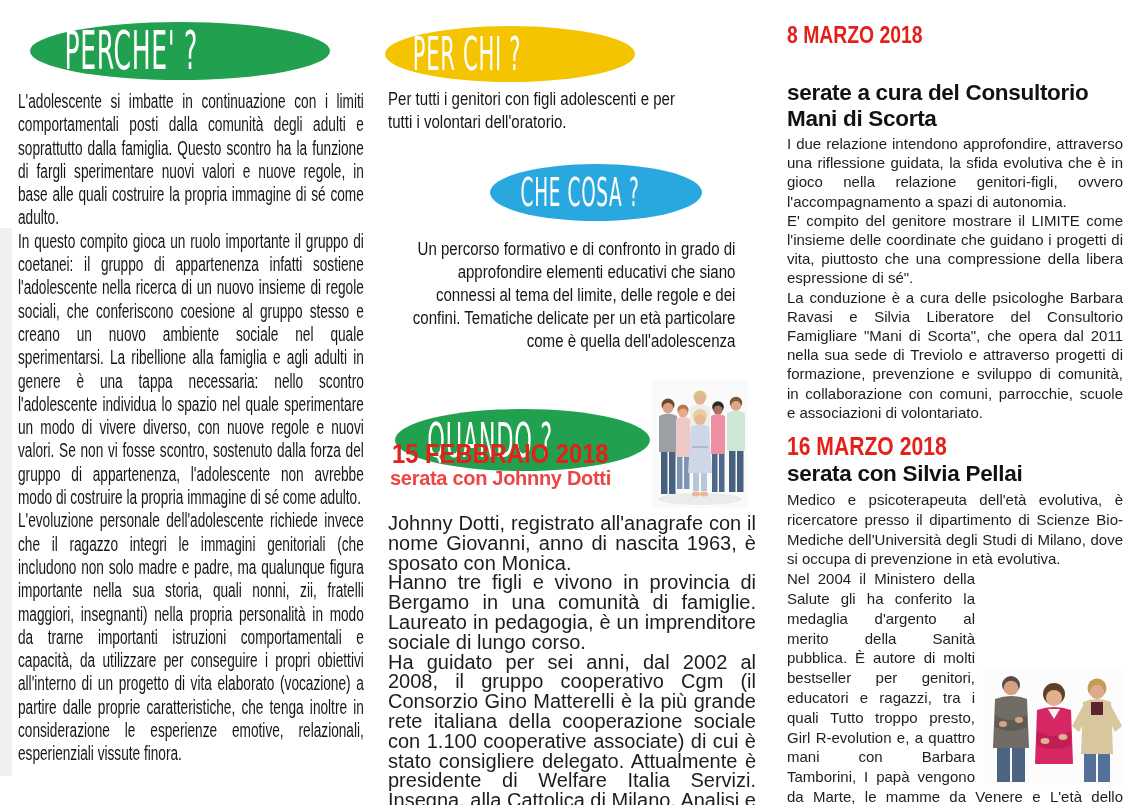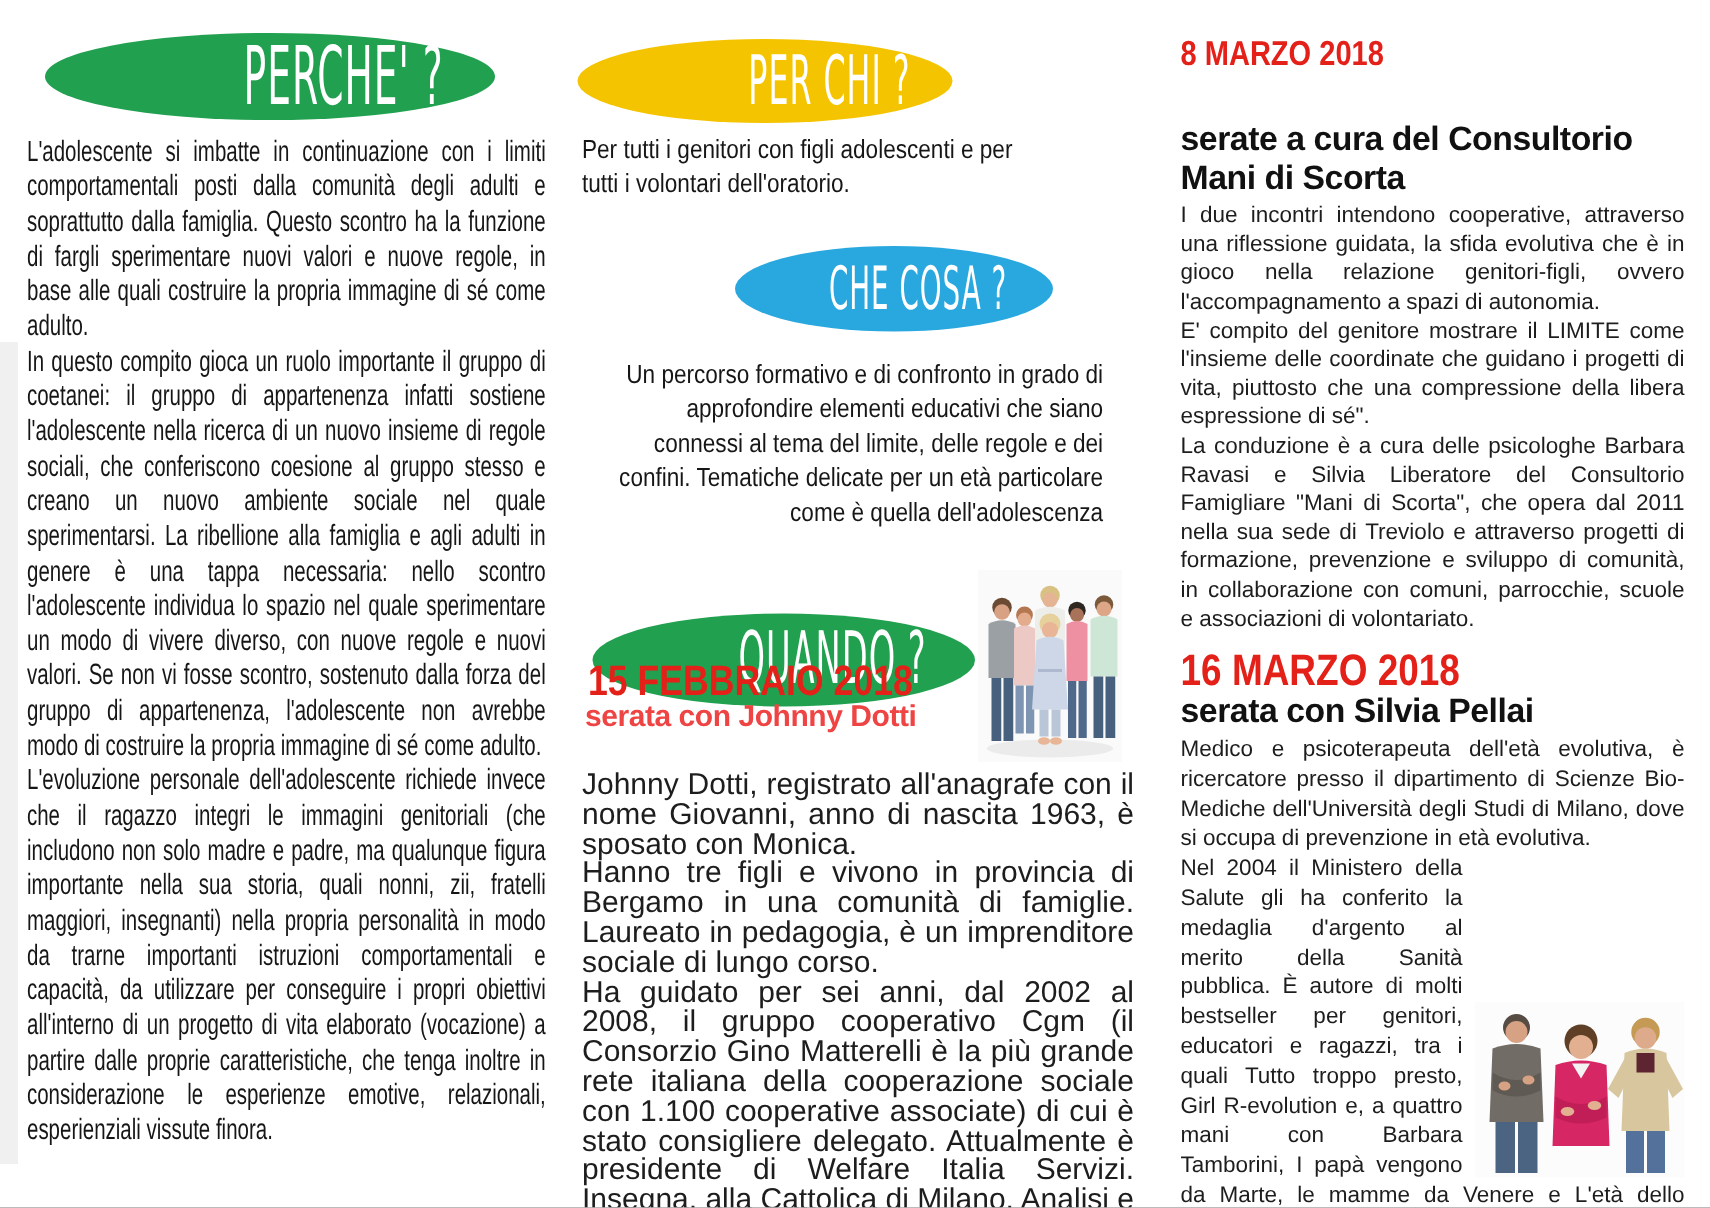--- a/index.html
+++ b/index.html
@@ -4,21 +4,21 @@
 <style>
   html,body{margin:0;padding:0;background:#888;}
   .page{
     position:relative;width:1140px;height:805px;background:#ffffff;
     font-family:"Liberation Sans",sans-serif;color:#1b1b1b;overflow:hidden;
     margin:0 auto;
   }
   .edge-shadow{position:absolute;left:0;top:228px;width:12px;height:548px;background:#f0f0f0;}
 
   
-  .oval{position:absolute;border-radius:50%;display:flex;align-items:center;justify-content:flex-end;}
+  .oval{position:absolute;border-radius:50%;display:flex;align-items:center;justify-content:flex-start;}
   .oval-label{color:#fff;white-space:nowrap;font-family:"DejaVu Sans",sans-serif;font-weight:400;
               transform:scale(0.66,1.42);letter-spacing:1px;}
   .oval-why  {left:30px; top:22px; width:300px;height:58px;background:var(--green,#21A14F);}
   .oval-why .oval-label{font-size:38px;}
   .oval-who  {left:385px;top:26px; width:250px;height:56px;background:var(--yellow,#F5C400);}
   .oval-who .oval-label{font-size:32px;}
   .oval-what {left:490px;top:164px;width:212px;height:57px;background:var(--blue,#29A8DF);}
   .oval-what .oval-label{font-size:28px;}
   .oval-when {left:395px;top:364px;width:255px;height:62px;background:var(--green,#21A14F);margin-top:45px;}
   .oval-when .oval-label{font-size:34px;}
@@ -41,21 +41,21 @@
              letter-spacing:-0.3px;white-space:nowrap;}
   .col3-dates{position:absolute;left:787px;top:22px;font-size:22px;line-height:28px;}
   .col3-title1{position:absolute;left:787px;top:80px;width:336px;font-size:22.5px;line-height:26px;
                font-weight:700;color:#111;letter-spacing:-0.3px;}
 
   
   .bodytext p{margin:0;text-align:justify;color:#1d1d1d;}
   .johnny-bio{position:absolute;left:388px;top:514px;width:368px;font-size:20px;line-height:19.8px;}
   .consultorio-body{position:absolute;left:787px;top:134px;width:336px;font-size:15px;line-height:19.2px;}
   .event3{position:absolute;left:787px;top:433px;width:336px;}
-  .event3 .event-date{font-size:28px;line-height:28px;}
+  .event3 .event-date{font-size:24px;line-height:28px;}
   .event3-title{font-size:22.5px;line-height:26px;font-weight:700;color:#111;letter-spacing:-0.3px;margin-bottom:3px;}
   .event3 p{font-size:15px;line-height:19.8px;}
 
   
   .photo{position:absolute;overflow:hidden;}
   .photo-teens{left:652px;top:380px;width:96px;height:128px;}
   .photo-float{float:right;width:140px;height:117px;margin:99px 0 0 8px;}
   svg{display:block;}
 </style>
 </head>
@@ -141,21 +141,21 @@
     <p>Ha guidato per sei anni, dal 2002 al 2008, il gruppo cooperativo Cgm (il Consorzio Gino Matterelli è la più grande rete italiana della cooperazione sociale con 1.100 cooperative associate) di cui è stato consigliere delegato. Attualmente è presidente di Welfare Italia Servizi. Insegna, alla Cattolica di Milano, Analisi e gestione di fenomeni sociali complessi).</p>
   </div>
 
   <div class="col3-dates">
     <div class="event-date">
       <span class="date-inner">8 MARZO 2018</span>
     </div>
   </div>
   <div class="col3-title1">serate a cura del Consultorio Mani di Scorta</div>
   <div class="bodytext consultorio-body">
-    <p>I due incontri intendono cooperative, attraverso una riflessione guidata, la sfida evolutiva che è in gioco nella relazione genitori-figli, ovvero l'accompagnamento a spazi di autonomia.</p>
+    <p>I due relazione intendono approfondire, attraverso una riflessione guidata, la sfida evolutiva che è in gioco nella relazione genitori-figli, ovvero l'accompagnamento a spazi di autonomia.</p>
     <p>E' compito del genitore mostrare il LIMITE come l'insieme delle coordinate che guidano i progetti di vita, piuttosto che una compressione della libera espressione di sé".</p>
     <p>La conduzione è a cura delle psicologhe Barbara Ravasi e Silvia Liberatore del Consultorio Famigliare "Mani di Scorta", che opera dal 2011 nella sua sede di Treviolo e attraverso progetti di formazione, prevenzione e sviluppo di comunità, in collaborazione con comuni, parrocchie, scuole e associazioni di volontariato.</p>
   </div>
 
   <div class="bodytext event3">
     <div class="event-date">
       <span class="date-inner">16 MARZO 2018</span>
     </div>
     <div class="event3-title">serata con Silvia Pellai</div>
     <p>Medico e psicoterapeuta dell'età evolutiva, è ricercatore presso il dipartimento di Scienze Bio-Mediche dell'Università degli Studi di Milano, dove si occupa di prevenzione in età evolutiva.</p>

